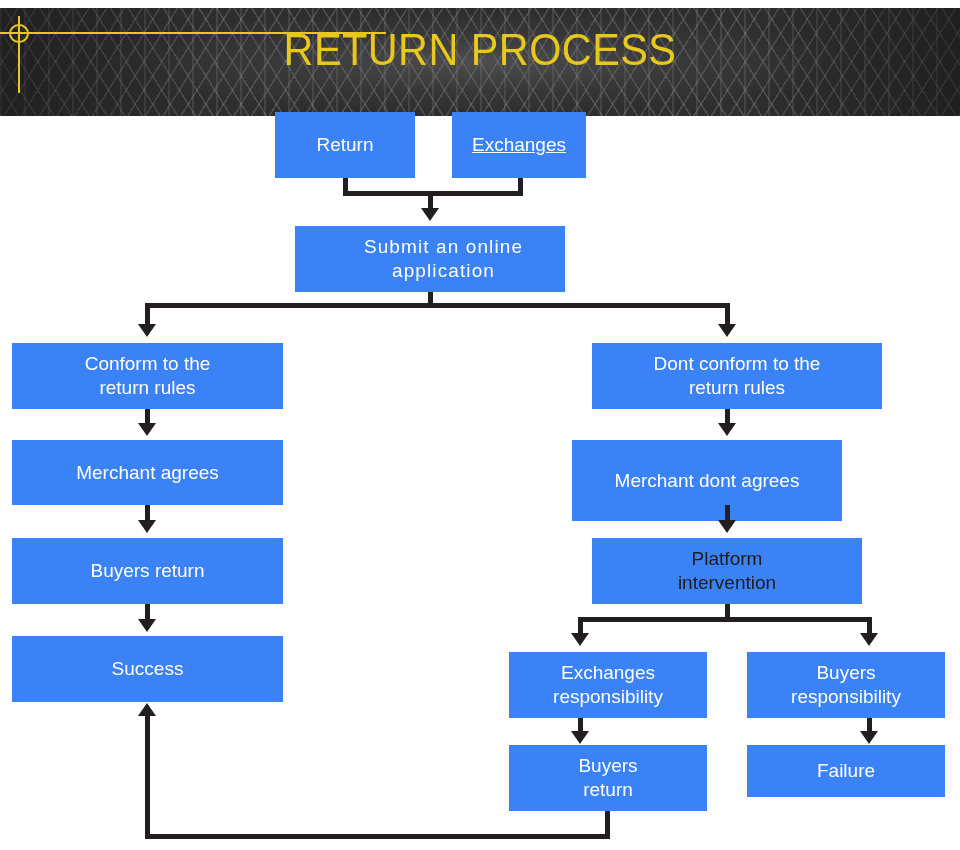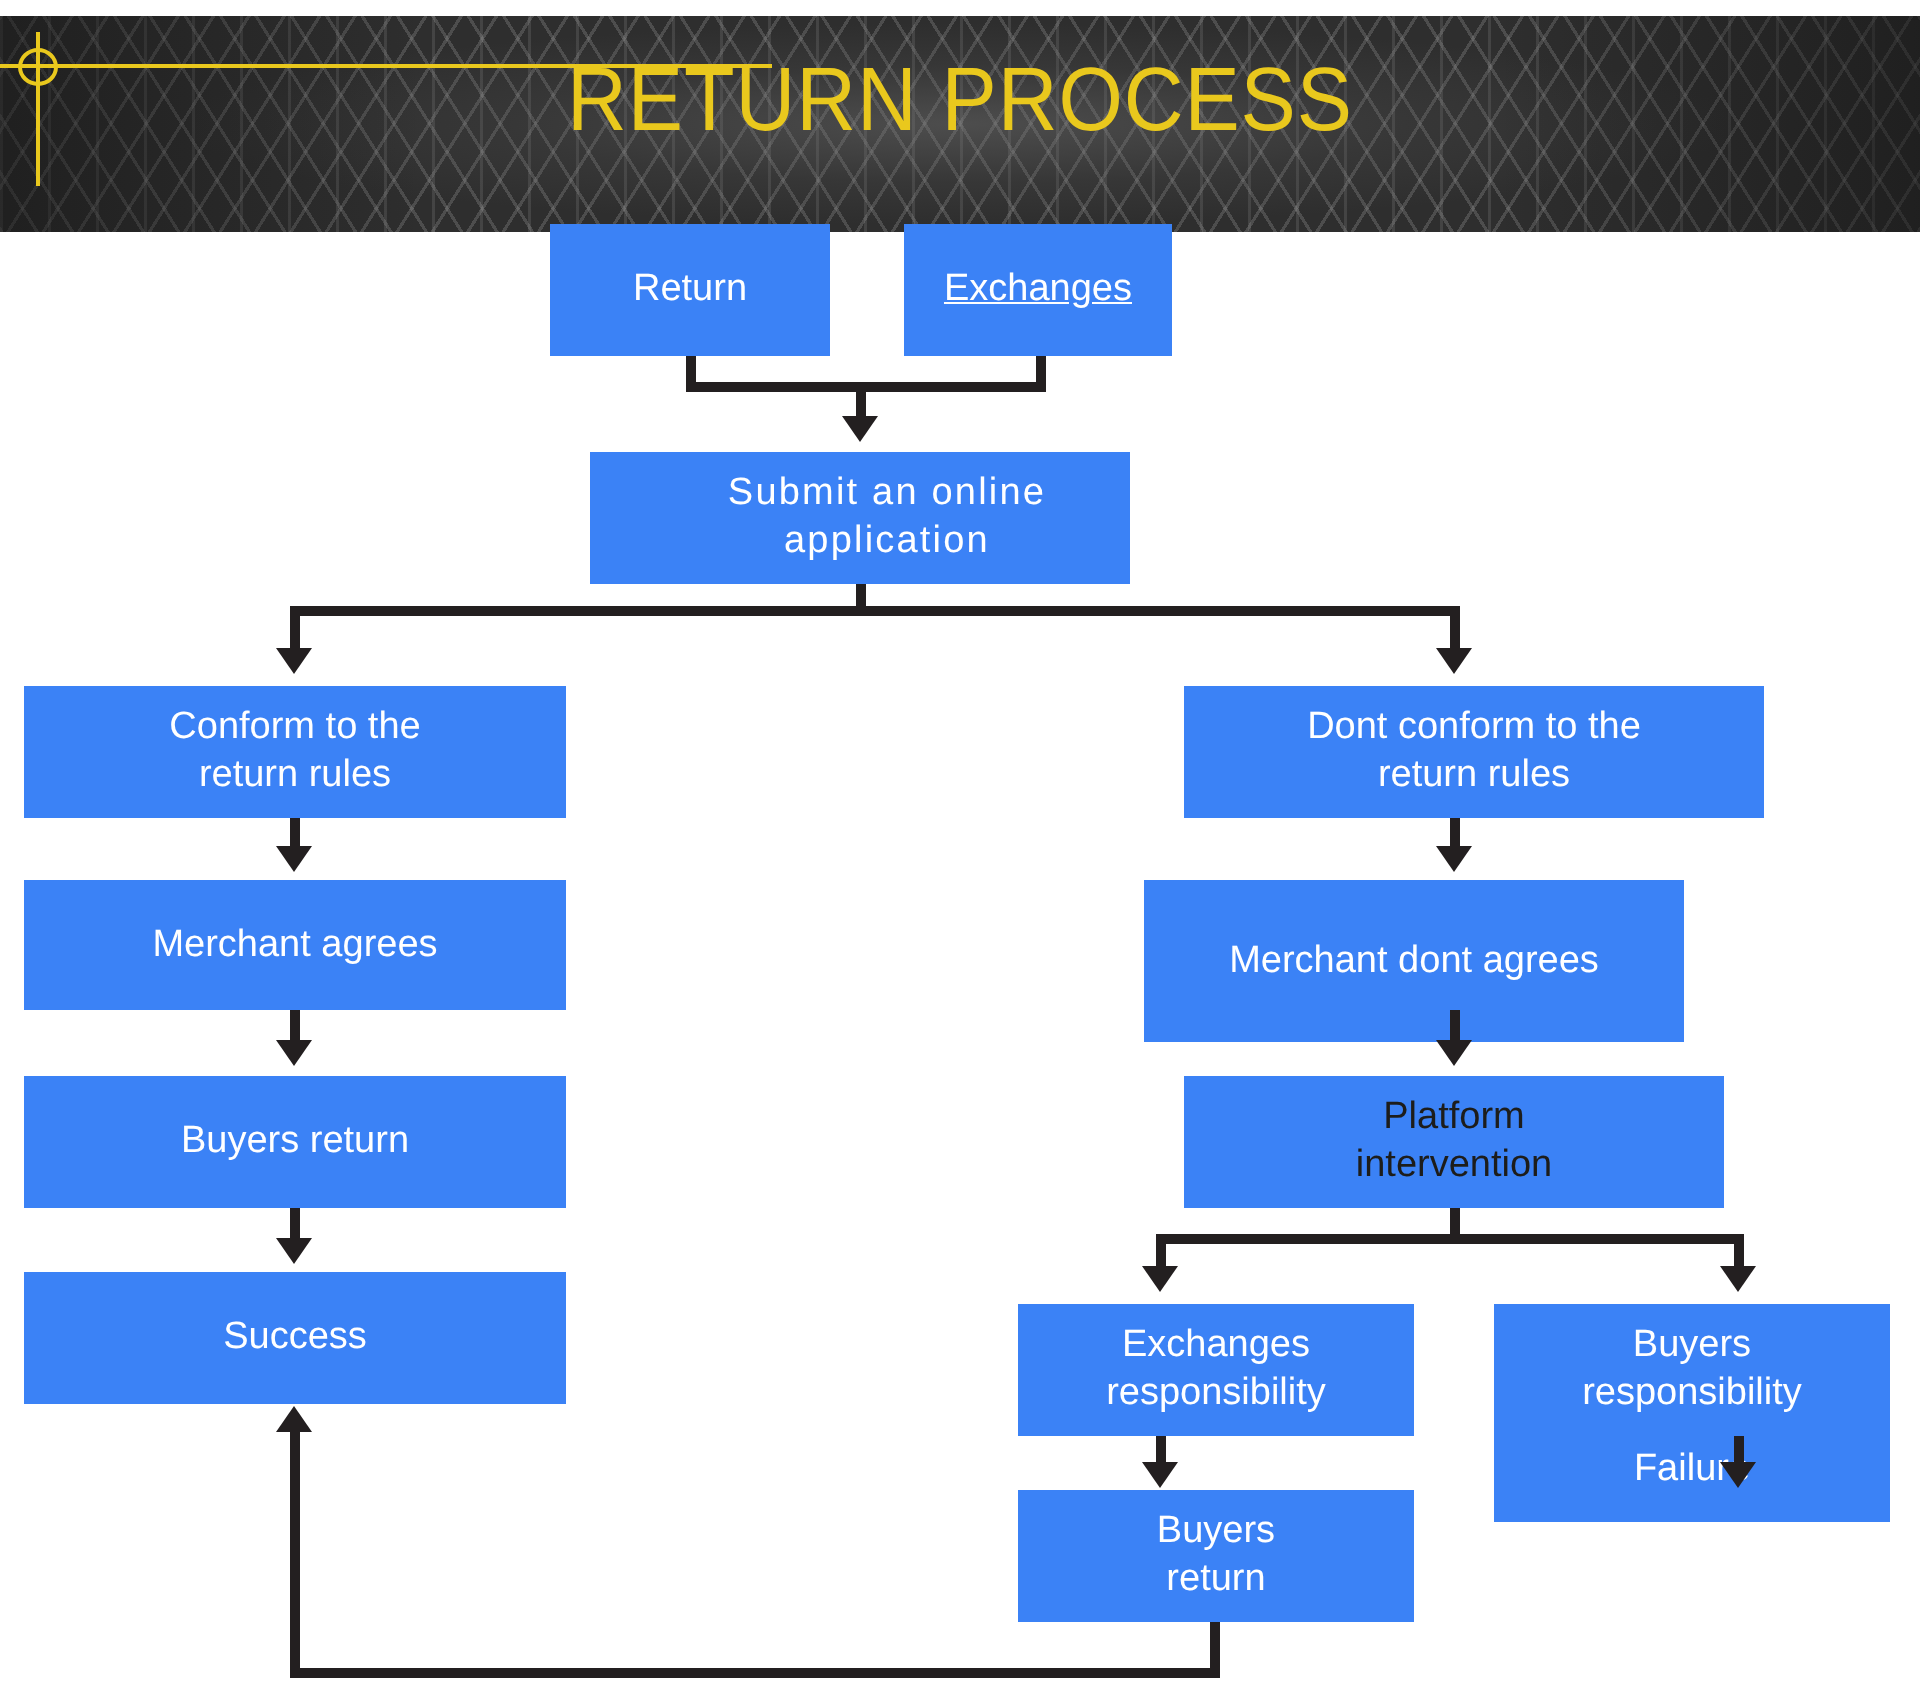--- a/index.html
+++ b/index.html
@@ -120,21 +120,21 @@
 
   <div class="node" style="left:509px; top:652px; width:198px; height:66px;">Exchanges
 responsibility</div>
 
   <div class="node" style="left:747px; top:652px; width:198px; height:66px;">Buyers
 responsibility</div>
 
   <div class="node" style="left:509px; top:745px; width:198px; height:66px;">Buyers
 return</div>
 
-  <div class="node" style="left:747px; top:709px; width:198px; height:52px;">Failure</div>
+  <div class="node" style="left:747px; top:745px; width:198px; height:52px;">Failure</div>
 
   <div class="conn vline" style="left:343px; top:178px; height:18px;"></div>
   <div class="conn vline" style="left:518px; top:178px; height:18px;"></div>
   <div class="conn hline" style="left:343px; top:191px; width:180px;"></div>
   <div class="conn vline" style="left:428px; top:191px; height:19px;"></div>
   <div class="arrow-down" style="left:421px; top:208px;"></div>
 
   <div class="conn vline" style="left:428px; top:292px; height:16px;"></div>
   <div class="conn hline" style="left:145px; top:303px; width:585px;"></div>
   <div class="conn vline" style="left:145px; top:303px; height:22px;"></div>

